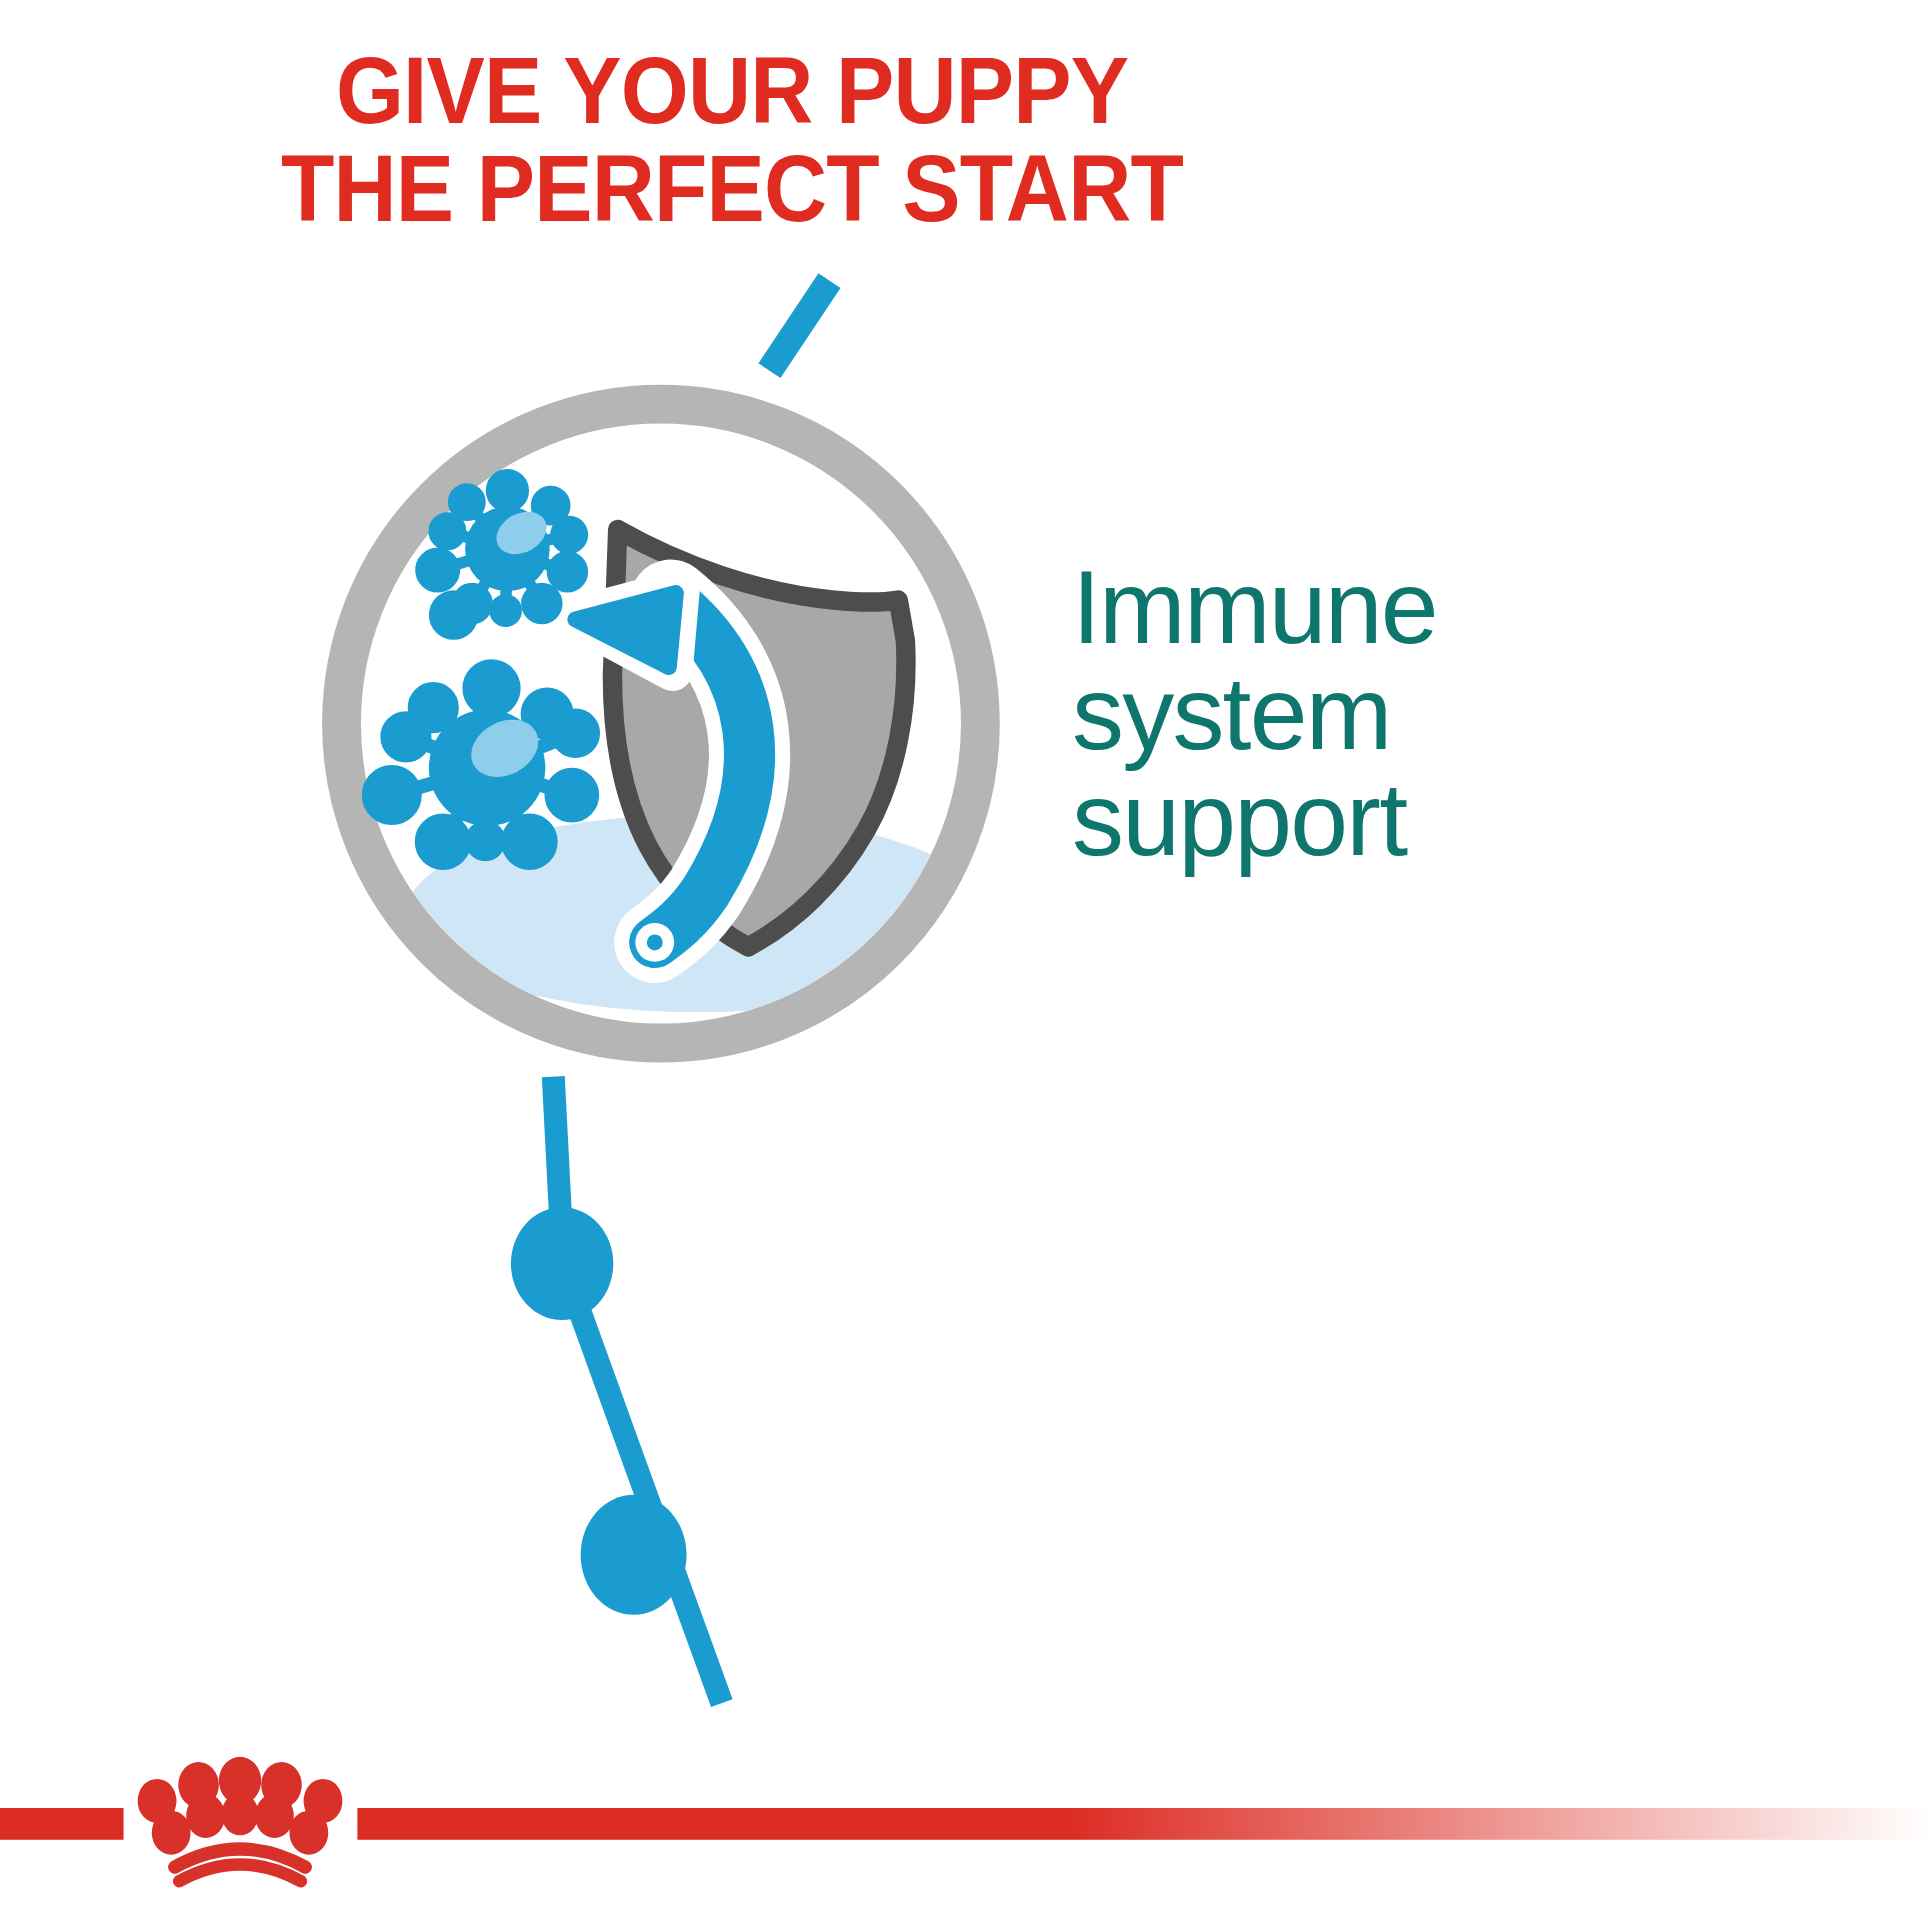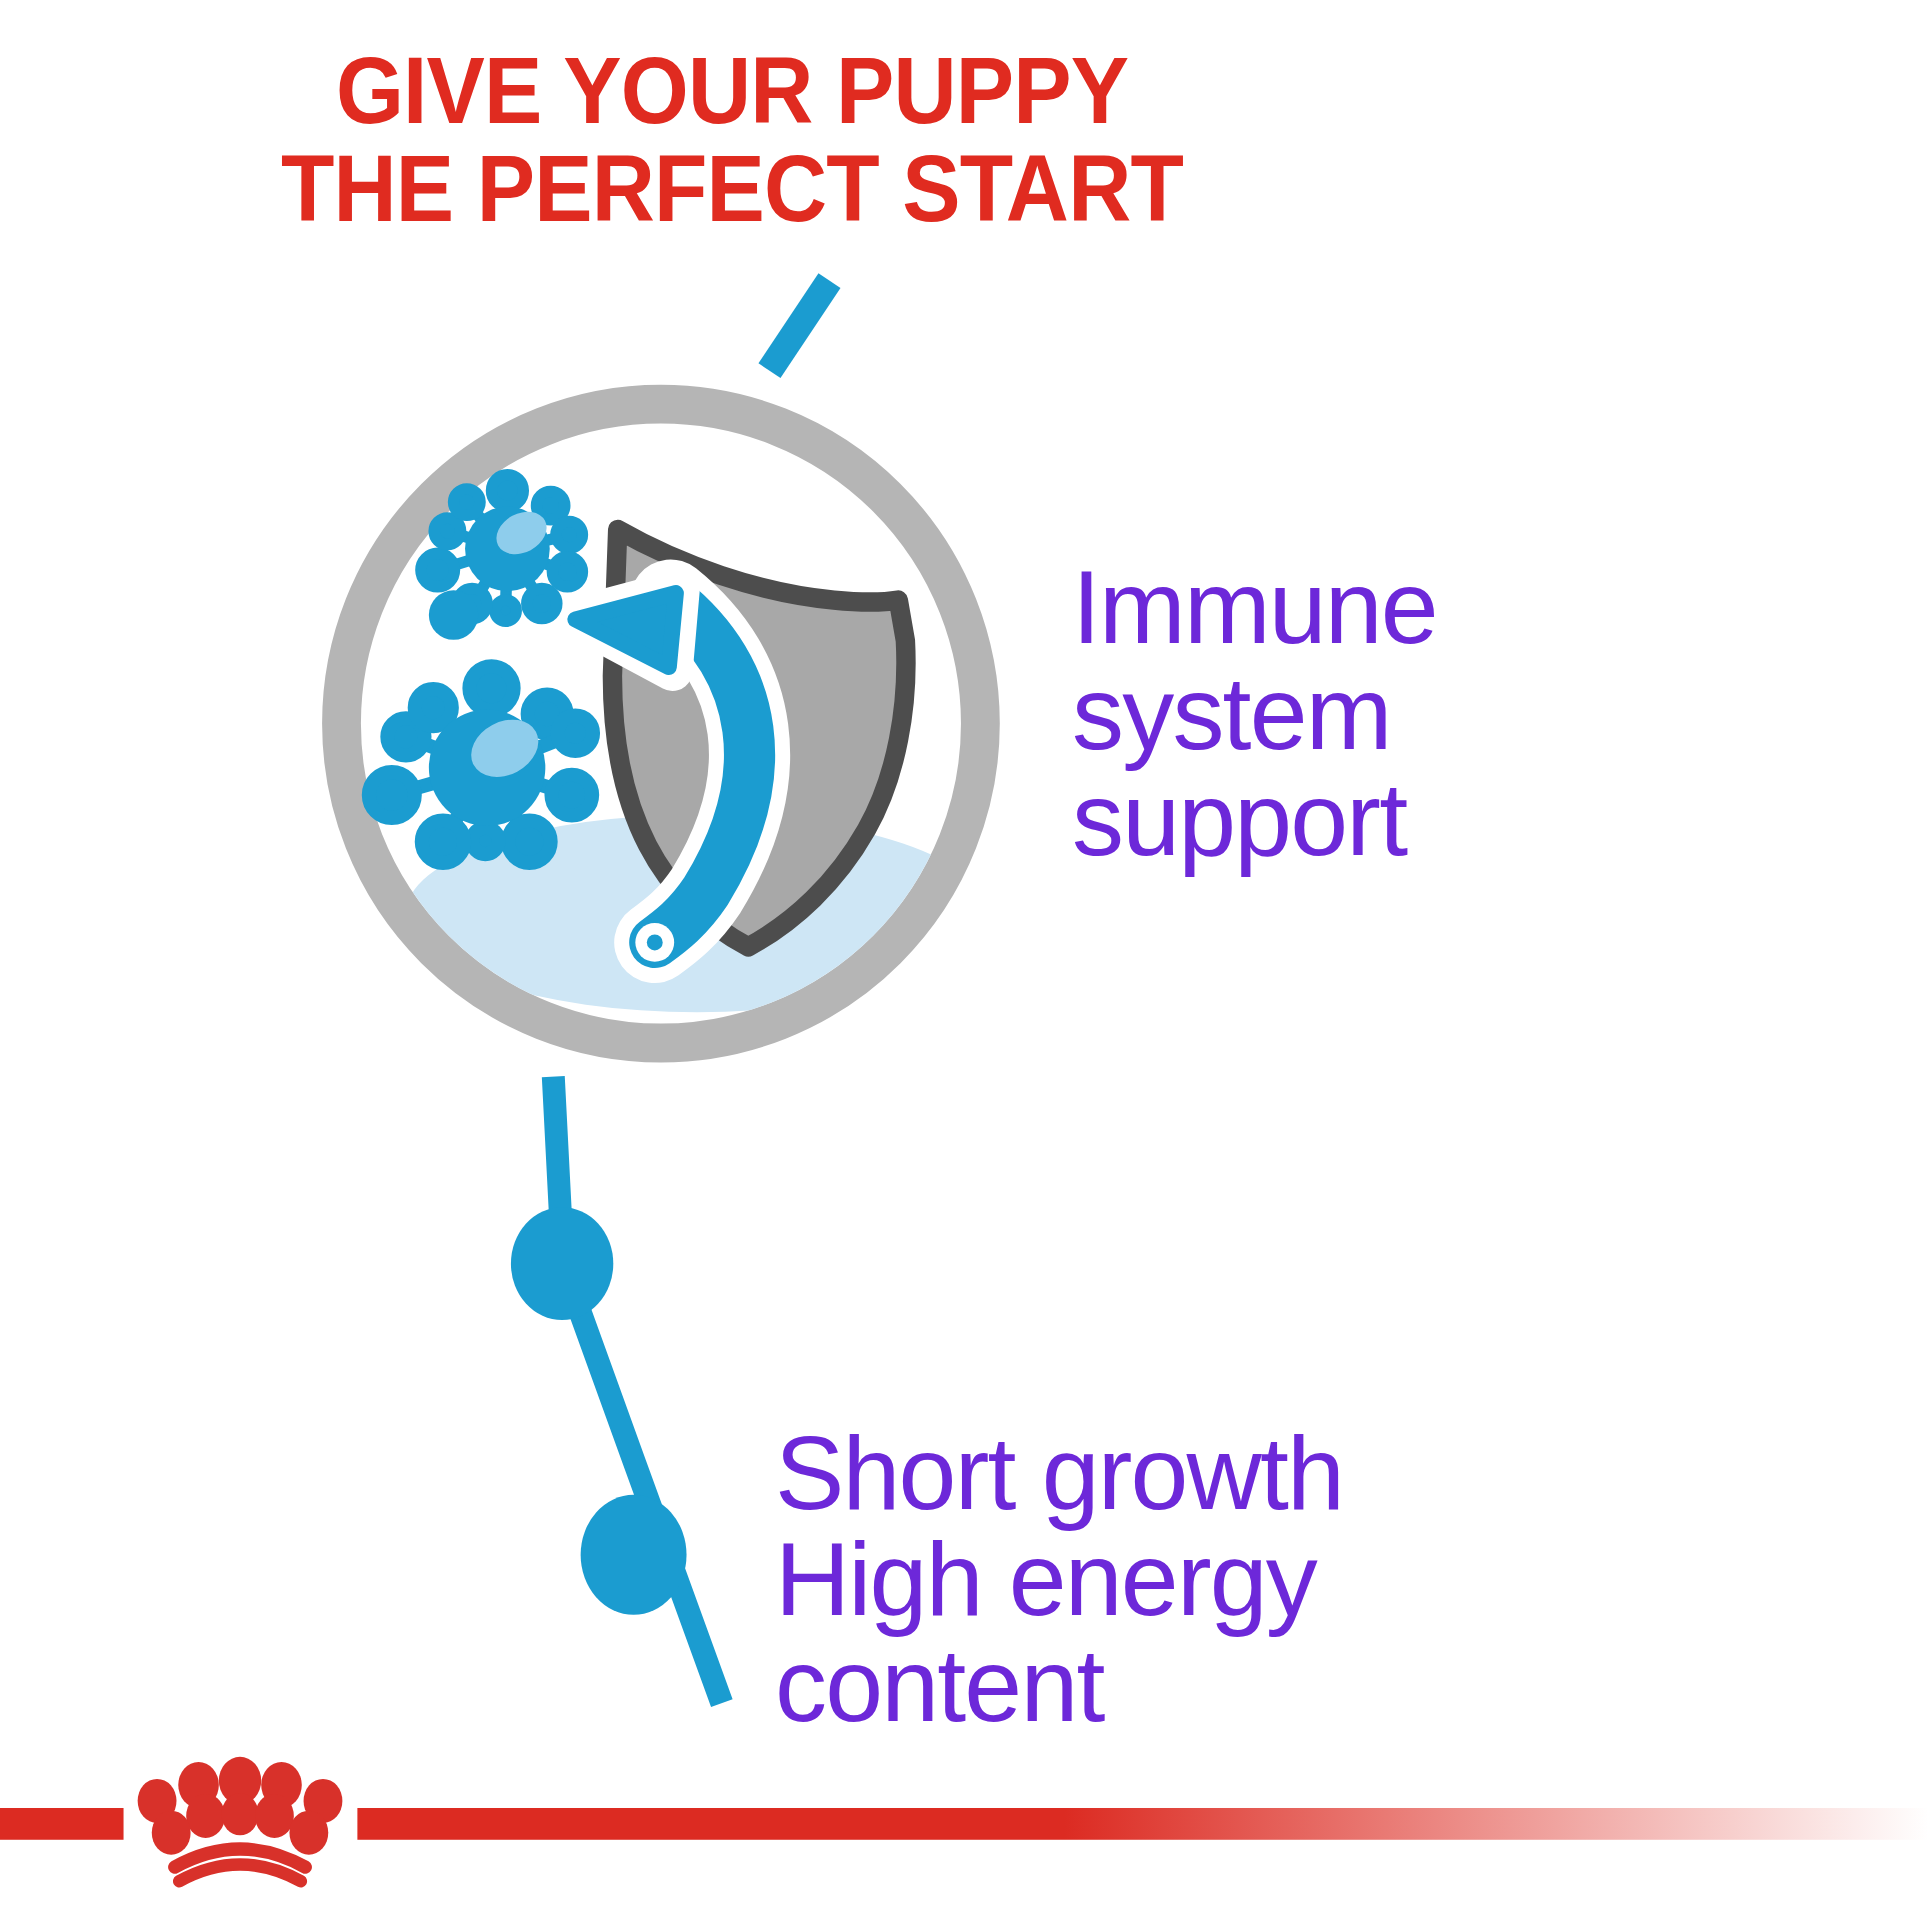--- a/index.html
+++ b/index.html
@@ -27,21 +27,21 @@
     -webkit-font-smoothing:antialiased;
   }
   .headline .l{display:block;white-space:nowrap;}
 
   
   .diagram{position:absolute;left:0;top:0;width:1929px;height:1929px;}
 
   
   .benefit{
     position:absolute;
-    color:#6d28d9;
+    color:#0f766e;
     font-weight:normal;
     font-size:104px;
     line-height:1.02;
     letter-spacing:-1.8px;
     white-space:pre-line;
   }
   #benefit-0{left:1072px;top:554px;}
   #benefit-1{left:697px;top:1198px;}
   #benefit-2{left:775px;top:1420px;}
 
@@ -156,23 +156,20 @@
     <path d="M 627 1220 L 638 1433 L 720 1660 L 818 1930" fill="none" stroke="#1B9CD0" stroke-width="26" stroke-linecap="butt"></path>
     <ellipse cx="637" cy="1432" rx="58" ry="64" fill="#1B9CD0"></ellipse>
     <ellipse cx="718" cy="1762" rx="60" ry="68" fill="#1B9CD0"></ellipse>
   </svg>
 
   <div class="benefit" id="benefit-0">Immune
 system
 support</div>
 
 
-  <div class="benefit" id="benefit-2">Short growth
-High energy
-content</div>
 
   <svg class="footer" viewBox="0 0 2186 206">
     <defs>
       <linearGradient id="fadeR" x1="0" y1="0" x2="1" y2="0">
         <stop offset="0%" stop-color="#DC2B22" stop-opacity="1"></stop>
         <stop offset="45%" stop-color="#DC2B22" stop-opacity="1"></stop>
         <stop offset="100%" stop-color="#DC2B22" stop-opacity="0"></stop>
       </linearGradient>
     </defs>
 

